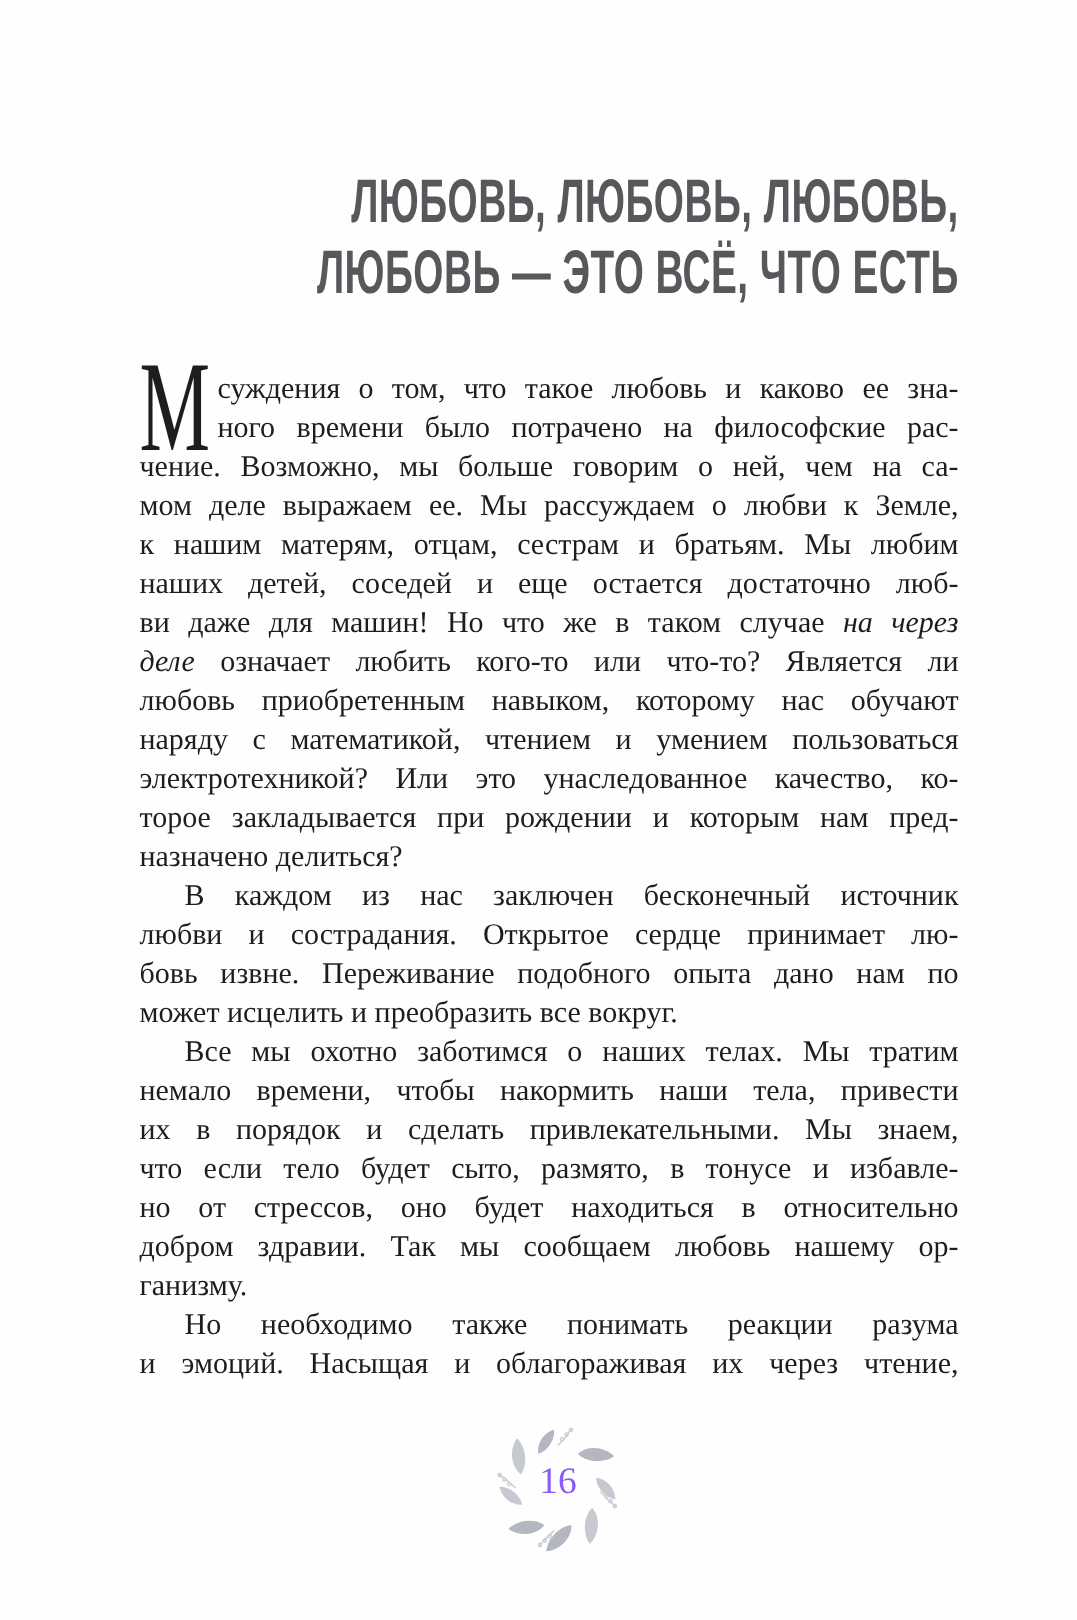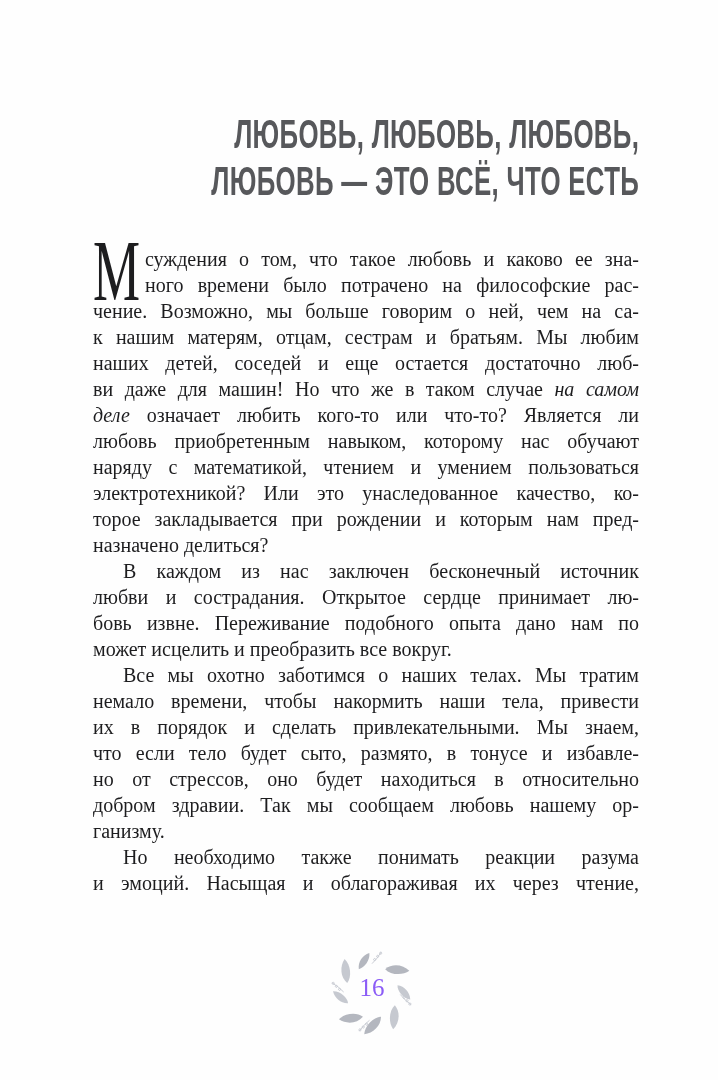--- a/index.html
+++ b/index.html
@@ -101,23 +101,24 @@
   </div>
 
   <div class="body-text" id="body-text">
       <div class="para">
         <div class="dropcap">
           <span>М</span>
         </div>
         <div class="line"><span>суждения о том, что такое любовь и каково ее зна-</span></div>
         <div class="line"><span>ного времени было потрачено на философские рас-</span></div>
         <div class="line"><span>чение. Возможно, мы больше говорим о ней, чем на са-</span></div>
+        <div class="line"><span>мом деле выражаем ее. Мы рассуждаем о любви к Земле,</span></div>
         <div class="line"><span>к нашим матерям, отцам, сестрам и братьям. Мы любим</span></div>
         <div class="line"><span>наших детей, соседей и еще остается достаточно люб-</span></div>
-        <div class="line"><span>ви даже для машин! Но что же в таком случае </span><span class="it">на самом</span></div>
+        <div class="line"><span>ви даже для машин! Но что же в таком случае </span><span class="it">на через</span></div>
         <div class="line"><span class="it">деле</span><span> означает любить кого-то или что-то? Является ли</span></div>
         <div class="line"><span>любовь приобретенным навыком, которому нас обучают</span></div>
         <div class="line"><span>наряду с математикой, чтением и умением пользоваться</span></div>
         <div class="line"><span>электротехникой? Или это унаследованное качество, ко-</span></div>
         <div class="line"><span>торое закладывается при рождении и которым нам пред-</span></div>
         <div class="line last"><span>назначено делиться?</span></div>
       </div>
       <div class="para">
         <div class="line first-indent"><span>В каждом из нас заключен бесконечный источник</span></div>
         <div class="line"><span>любви и сострадания. Открытое сердце принимает лю-</span></div>

